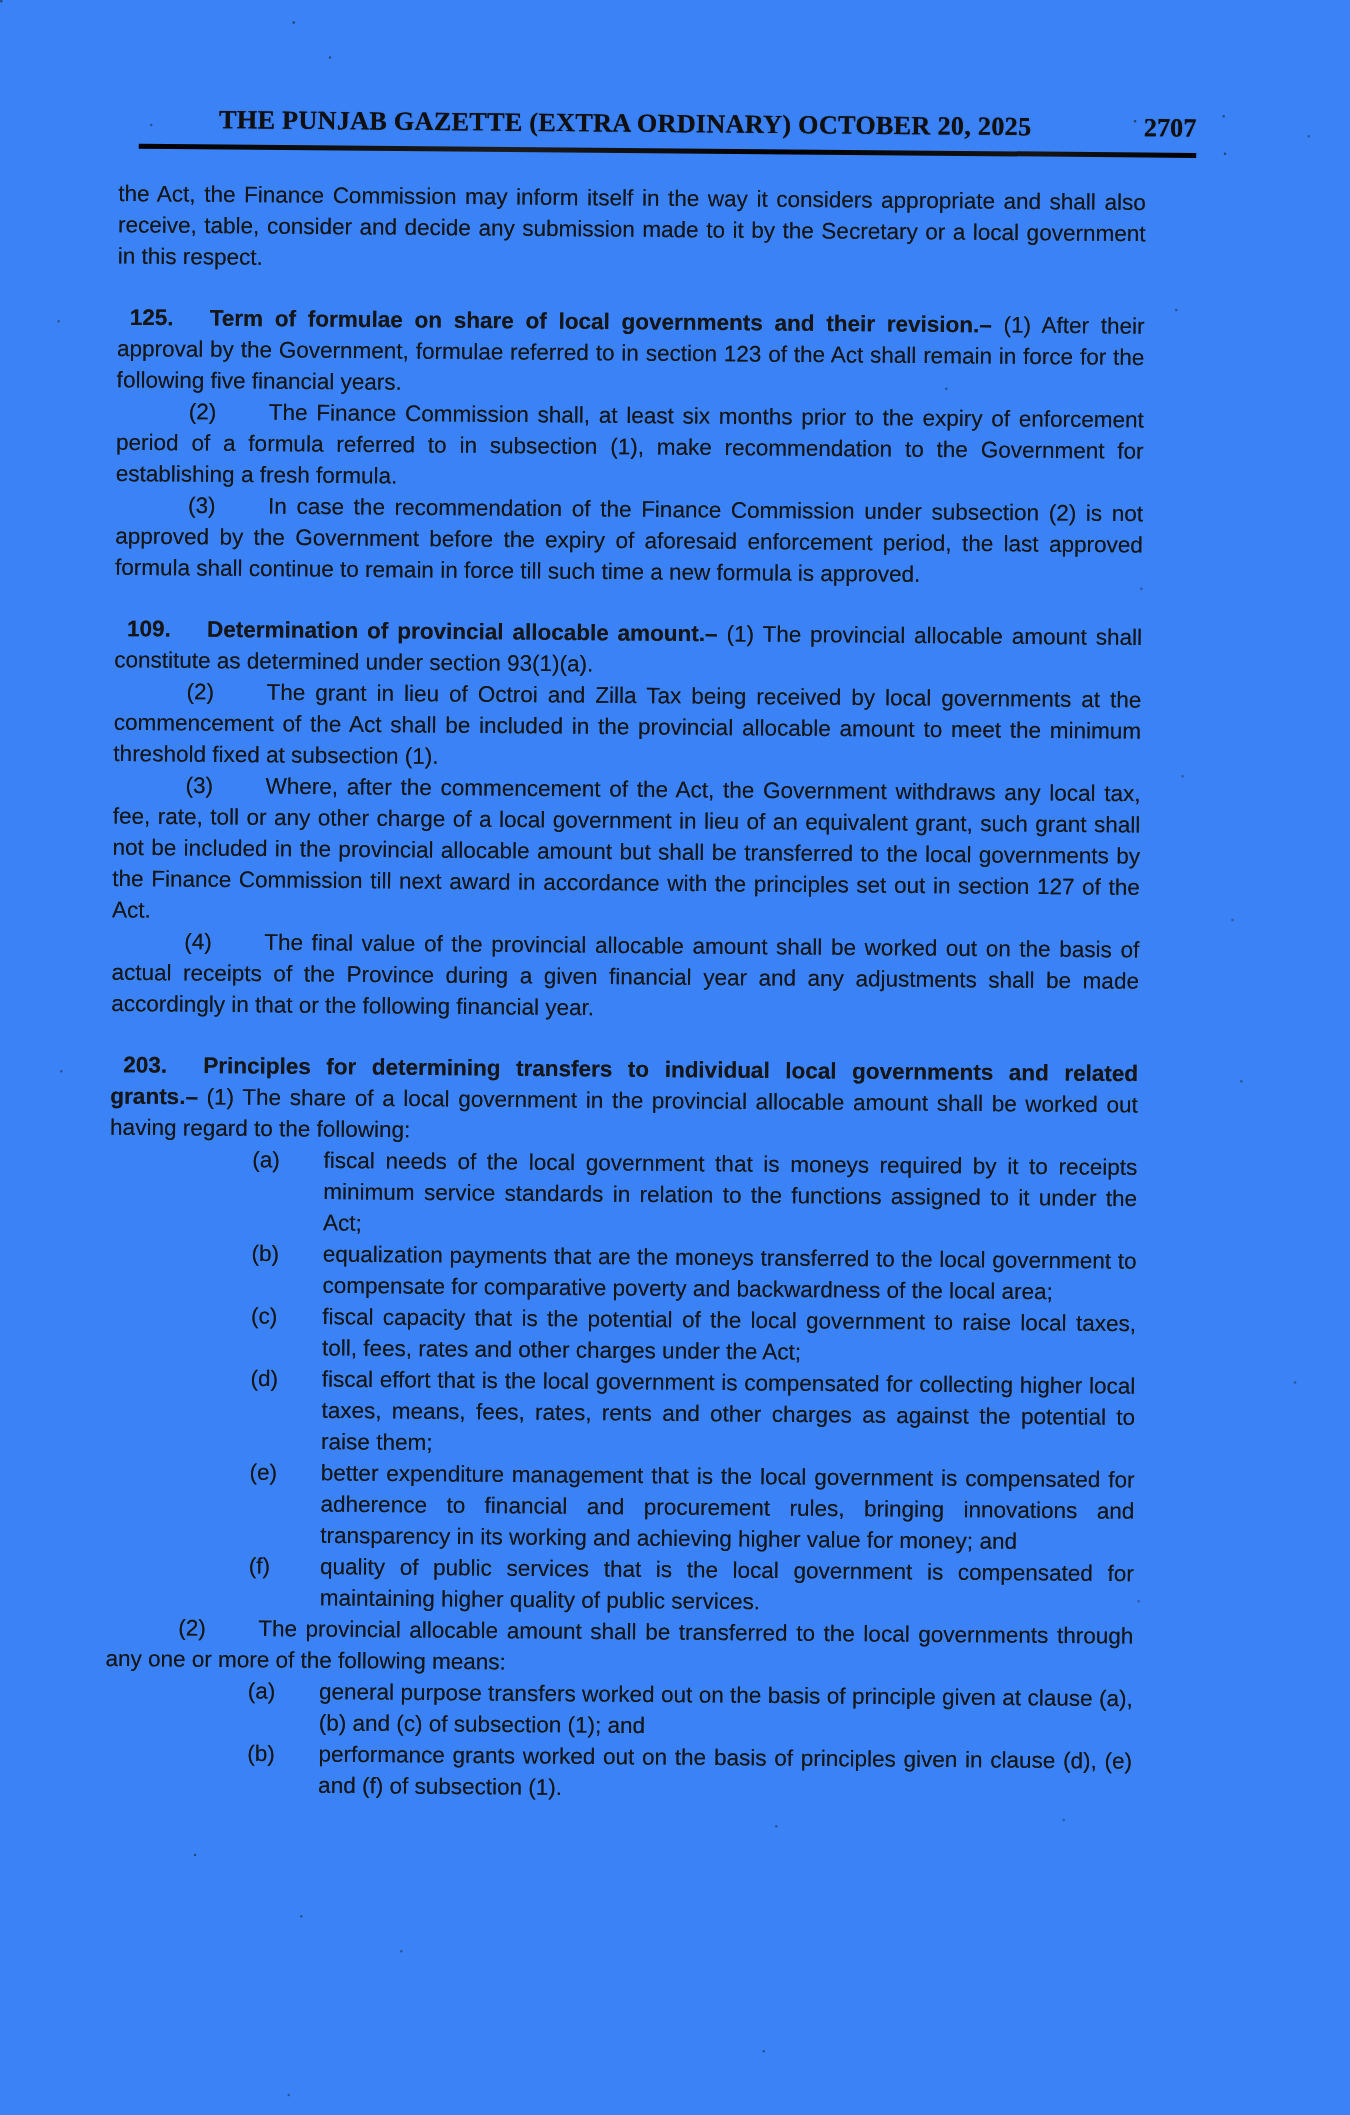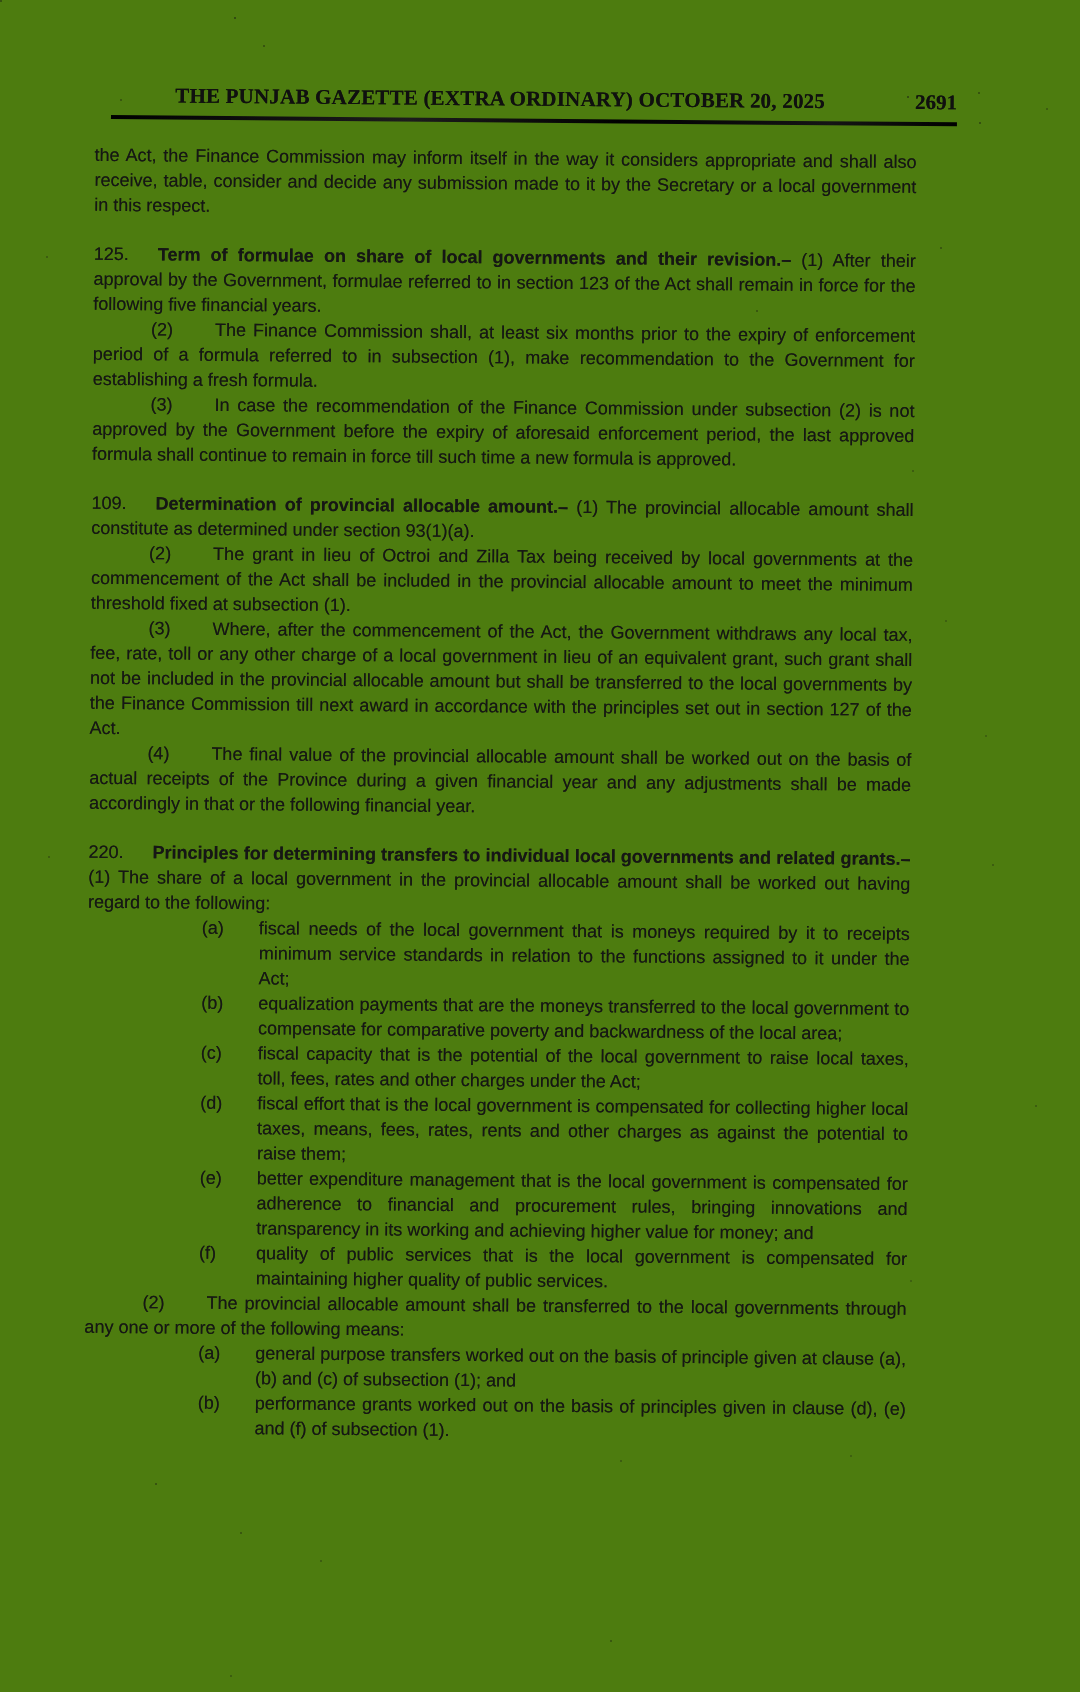--- a/index.html
+++ b/index.html
@@ -1,37 +1,37 @@
 <!DOCTYPE html>
 <html><head>
 <meta charset="utf-8">
 <style>
   html,body{margin:0;padding:0;}
   body{background:#ffffff;width:1080px;height:1692px;overflow:hidden;position:relative;
        font-family:"Liberation Sans",sans-serif;color:#161616;}
-  .page{position:absolute;inset:0;background:#4d7c0f;}
+  .page{position:absolute;inset:0;background:#3b82f6;}
   .scan{position:absolute;inset:0;transform:rotate(0.5deg);transform-origin:0 0;}
 
   
   .hdr{position:absolute;top:82px;left:112px;width:846px;
        font-family:"Liberation Serif",serif;font-weight:bold;font-size:21px;color:#101010;}
   .hdr-row{display:flex;justify-content:space-between;align-items:baseline;}
   .hdr-title{flex:1;text-align:center;letter-spacing:0.2px;white-space:nowrap;
              text-shadow:0 0 0.6px rgba(0,0,0,.7);}
   .hdr-page{margin-left:26px;text-shadow:0 0 0.6px rgba(0,0,0,.7);}
   .hdr-rule{margin-top:7px;height:4px;
             background:linear-gradient(90deg,#000 0%,#1c1c1c 35%,#000 60%,#151515 85%,#000 100%);}
 
   
   .doc{position:absolute;top:142px;left:96px;width:822px;
        font-size:18px;line-height:25px;text-align:justify;
        text-shadow:0 0 0.5px rgba(0,0,0,.55);}
   .para{margin:0;}
   .sec{margin-top:24px;}
-  .sec-num{display:inline-block;min-width:64px;text-indent:0;font-weight:normal;}
+  .sec-num{display:inline-block;min-width:64px;text-indent:0;font-weight:bold;margin-left:10px;}
   .sec-title{font-weight:bold;}
   .sub{text-indent:58px;}
   .sub-num{display:inline-block;width:64px;text-indent:0;}
   .clause{padding-left:171px;text-indent:-57px;}
   .cl-num{display:inline-block;width:57px;text-indent:0;}
 
   
   .speckles{position:absolute;top:0;left:0;width:2px;height:2px;border-radius:50%;
     background:rgba(20,20,20,.55);
     box-shadow:234px 17px 0 rgba(20,20,20,.6), 263px 45px 0 rgba(20,20,20,.5),
@@ -51,21 +51,21 @@
 <body>
 
 <div class="page">
   <div class="speckles"></div>
 
   <div class="scan">
 
     <header class="hdr">
       <div class="hdr-row">
         <div class="hdr-title">THE PUNJAB GAZETTE (EXTRA ORDINARY) OCTOBER 20, 2025</div>
-        <div class="hdr-page">2691</div>
+        <div class="hdr-page">2707</div>
       </div>
       <div class="hdr-rule"></div>
     </header>
 
     <main class="doc">
 
       <p class="para">the Act, the Finance Commission may inform itself in the way it considers appropriate and shall also receive, table, consider and decide any submission made to it by the Secretary or a local government in this respect.</p>
 
       <section>
         <p class="para sec"><b class="sec-num">125.</b><b class="sec-title">Term of formulae on share of local governments and their revision.–</b> <span>(1) After their approval by the Government, formulae referred to in section 123 of the Act shall remain in force for the following five financial years.</span></p>
@@ -74,21 +74,21 @@
       </section>
 
       <section>
         <p class="para sec"><b class="sec-num">109.</b><b class="sec-title">Determination of provincial allocable amount.–</b> <span>(1) The provincial allocable amount shall constitute as determined under section 93(1)(a).</span></p>
         <p class="para sub"><span class="sub-num">(2)</span><span>The grant in lieu of Octroi and Zilla Tax being received by local governments at the commencement of the Act shall be included in the provincial allocable amount to meet the minimum threshold fixed at subsection (1).</span></p>
         <p class="para sub"><span class="sub-num">(3)</span><span>Where, after the commencement of the Act, the Government withdraws any local tax, fee, rate, toll or any other charge of a local government in lieu of an equivalent grant, such grant shall not be included in the provincial allocable amount but shall be transferred to the local governments by the Finance Commission till next award in accordance with the principles set out in section 127 of the Act.</span></p>
         <p class="para sub"><span class="sub-num">(4)</span><span>The final value of the provincial allocable amount shall be worked out on the basis of actual receipts of the Province during a given financial year and any adjustments shall be made accordingly in that or the following financial year.</span></p>
       </section>
 
       <section>
-        <p class="para sec"><b class="sec-num">220.</b><b class="sec-title">Principles for determining transfers to individual local governments and related grants.–</b> <span>(1) The share of a local government in the provincial allocable amount shall be worked out having regard to the following:</span></p>
+        <p class="para sec"><b class="sec-num">203.</b><b class="sec-title">Principles for determining transfers to individual local governments and related grants.–</b> <span>(1) The share of a local government in the provincial allocable amount shall be worked out having regard to the following:</span></p>
 
         <p class="para clause"><span class="cl-num">(a)</span><span>fiscal needs of the local government that is moneys required by it to receipts minimum service standards in relation to the functions assigned to it under the Act;</span></p>
         <p class="para clause"><span class="cl-num">(b)</span><span>equalization payments that are the moneys transferred to the local government to compensate for comparative poverty and backwardness of the local area;</span></p>
         <p class="para clause"><span class="cl-num">(c)</span><span>fiscal capacity that is the potential of the local government to raise local taxes, toll, fees, rates and other charges under the Act;</span></p>
         <p class="para clause"><span class="cl-num">(d)</span><span>fiscal effort that is the local government is compensated for collecting higher local taxes, means, fees, rates, rents and other charges as against the potential to raise them;</span></p>
         <p class="para clause"><span class="cl-num">(e)</span><span>better expenditure management that is the local government is compensated for adherence to financial and procurement rules, bringing innovations and transparency in its working and achieving higher value for money; and</span></p>
         <p class="para clause"><span class="cl-num">(f)</span><span>quality of public services that is the local government is compensated for maintaining higher quality of public services.</span></p>
 
         <p class="para sub"><span class="sub-num">(2)</span><span>The provincial allocable amount shall be transferred to the local governments through any one or more of the following means:</span></p>
         <p class="para clause"><span class="cl-num">(a)</span><span>general purpose transfers worked out on the basis of principle given at clause (a), (b) and (c) of subsection (1); and</span></p>

